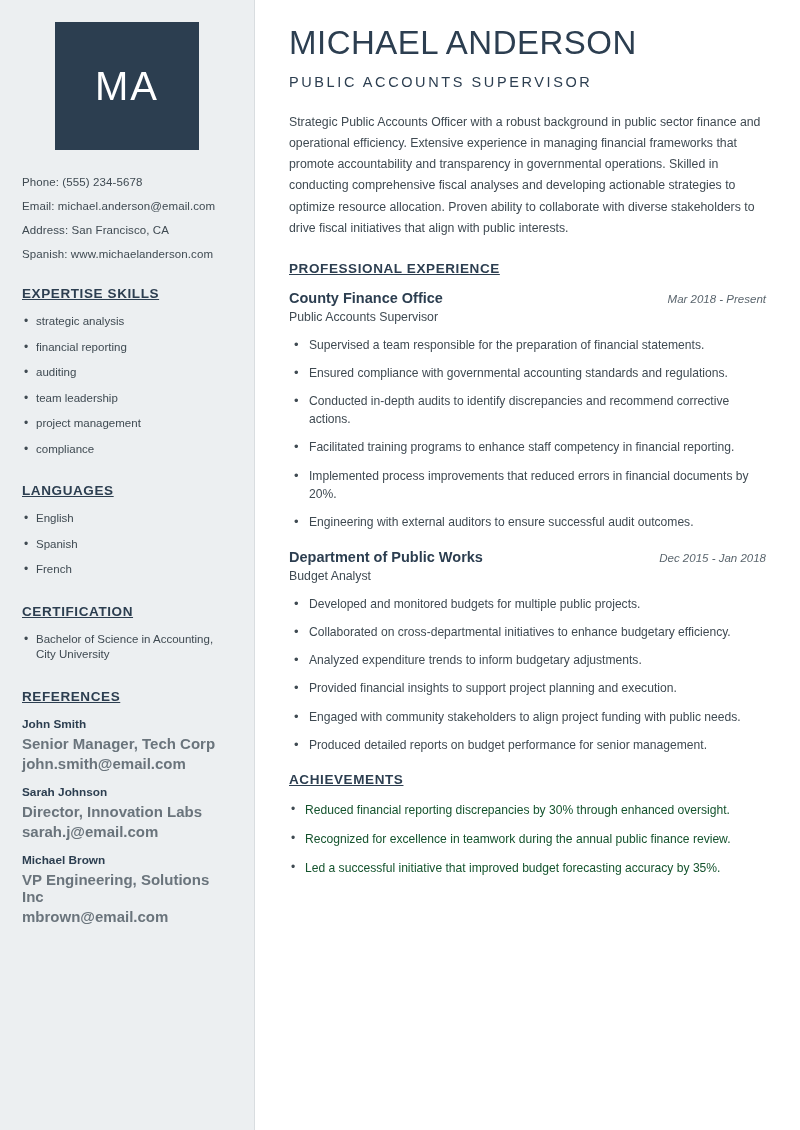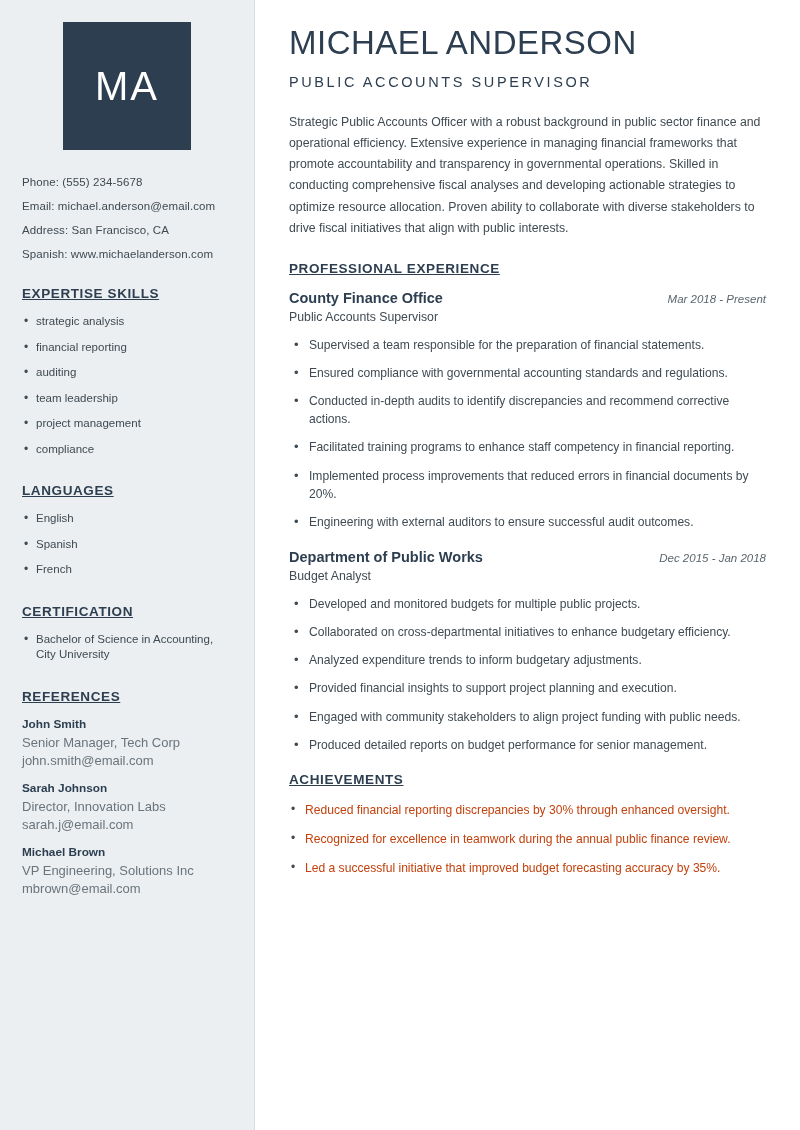--- a/index.html
+++ b/index.html
@@ -24,21 +24,21 @@
     background: #eceff1;
     border-right: 1px solid #d9dde0;
     padding: 22px 22px 0 22px;
   }
   .avatar-wrap {
     display: flex;
     justify-content: center;
     margin-bottom: 26px;
   }
   .avatar {
-    width: 128px;
+    width: 144px;
     height: 128px;
     background: #2c3e50;
     color: #ffffff;
     display: flex;
     align-items: center;
     justify-content: center;
     font-size: 40px;
     letter-spacing: 2px;
     font-weight: 400;
   }
@@ -75,23 +75,24 @@
     font-size: 12px;
   }
   .ref-item { margin-bottom: 13px; }
   .ref-name {
     font-size: 11.8px;
     font-weight: bold;
     color: #2c3e50;
     margin-bottom: 4px;
   }
   .ref-role, .ref-email {
-    font-size: 13px;
+    font-size: 15px;
     color: #6a747c;
     margin-bottom: 3px;
+    font-weight: bold;
   }
   
   .main {
     flex: 1;
     padding: 24px 34px 0 34px;
   }
   .name {
     font-size: 33px;
     font-weight: normal;
     color: #2c3e50;
@@ -155,21 +156,21 @@
     content: "\2022";
     position: absolute;
     left: 5px;
     top: -1px;
     font-size: 13px;
     color: #3f4a52;
   }
   .ach-list { list-style: none; }
   .ach-list li {
     font-size: 12.1px;
-    color: #c2410c;
+    color: #14532d;
     line-height: 1.5;
     margin-bottom: 11px;
     padding-left: 16px;
     position: relative;
   }
   .ach-list li:before {
     content: "\2022";
     position: absolute;
     left: 2px;
     top: -1px;

